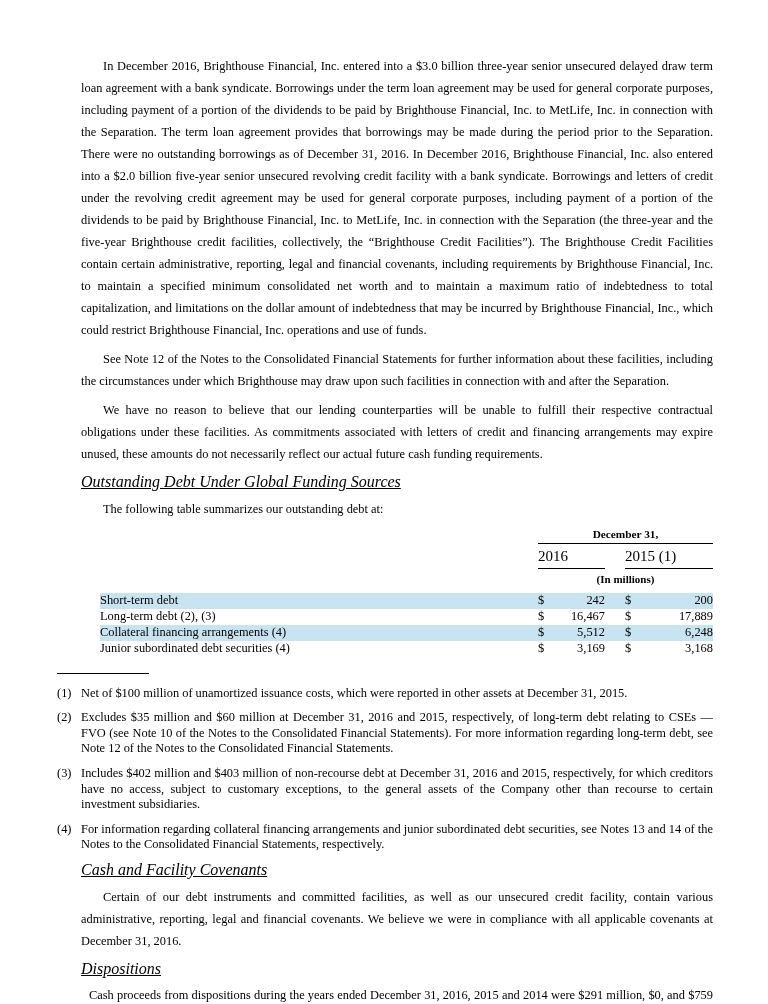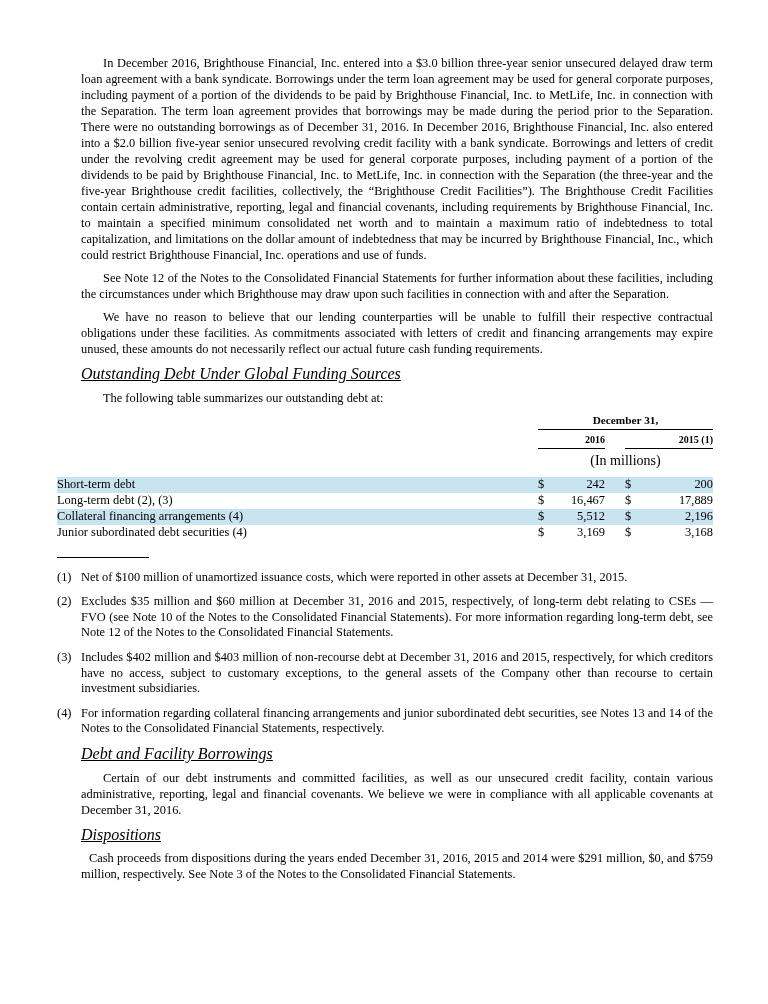--- a/index.html
+++ b/index.html
@@ -15,65 +15,66 @@
   .page {
     width: 768px;
     height: 1004px;
     position: relative;
   }
   .content {
     padding: 55px 55px 0 57px; 
   }
   .para {
     font-size: 12.4px;
-    line-height: 16px;
+    line-height: 22px;
     text-align: justify;
     margin-left: 24px;
     margin-bottom: 7px;
   }
   .indent { text-indent: 22px; }
   .indent-sm { text-indent: 8px; }
   .section-heading {
     font-size: 16px;
     line-height: 15.6px;
     font-style: italic;
     font-weight: normal;
     text-decoration: underline;
     margin: 9px 0 8px 24px;
   }
   
   .debt-table {
     margin-top: 8px;
     font-size: 12.4px;
+    margin-left: 43px;
   }
   .t-head { display: flex; margin-bottom: 5px; }
   .t-head-label { flex: 1; }
   .t-cols { width: 175px; }
   .t-group-header {
     text-align: center;
     font-weight: bold;
     font-size: 11.3px;
     padding-bottom: 3px;
     border-bottom: 1px solid #000;
   }
   .t-year-row { display: flex; margin-top: 4px; }
   .t-year {
-    text-align: right;
-    font-weight: bold;
-    font-size: 10px;
+    text-align: left;
+    font-weight: normal;
+    font-size: 15px;
     padding-bottom: 3px;
     border-bottom: 1px solid #000;
   }
   .t-year.c1 { width: 67px; }
   .t-col-gap { width: 20px; }
   .t-year.c2 { width: 88px; }
   .t-units {
     text-align: center;
-    font-weight: normal;
-    font-size: 14px;
+    font-weight: bold;
+    font-size: 11px;
     padding: 4px 0 3px 0;
   }
   .t-row {
     display: flex;
     align-items: flex-start;
     height: 16px;
     padding-left: 0;
   }
   .t-row.hl { background: #c8e4f0; }
   .t-label { flex: 1; }
@@ -160,21 +161,21 @@
       </div>
 
       <div class="t-row hl">
         <div class="t-label">Collateral financing arrangements (4)</div>
         <div class="t-money">
           <span class="d">$</span>
           <span class="v">5,512</span>
         </div>
         <div class="t-money c2">
           <span class="d">$</span>
-          <span class="v">2,196</span>
+          <span class="v">6,248</span>
         </div>
       </div>
 
       <div class="t-row">
         <div class="t-label">Junior subordinated debt securities (4)</div>
         <div class="t-money">
           <span class="d">$</span>
           <span class="v">3,169</span>
         </div>
         <div class="t-money c2">
@@ -196,21 +197,21 @@
     </div>
     <div class="footnote">
       <span class="fn-marker">(3)</span>
       <span class="fn-text">Includes $402 million and $403 million of non-recourse debt at December 31, 2016 and 2015, respectively, for which creditors have no access, subject to customary exceptions, to the general assets of the Company other than recourse to certain investment subsidiaries.</span>
     </div>
     <div class="footnote">
       <span class="fn-marker">(4)</span>
       <span class="fn-text">For information regarding collateral financing arrangements and junior subordinated debt securities, see Notes 13 and 14 of the Notes to the Consolidated Financial Statements, respectively.</span>
     </div>
 
-    <h3 class="section-heading">Debt and Facility Borrowings</h3>
+    <h3 class="section-heading">Cash and Facility Covenants</h3>
     <p class="para indent">Certain of our debt instruments and committed facilities, as well as our unsecured credit facility, contain various administrative, reporting, legal and financial covenants. We believe we were in compliance with all applicable covenants at December 31, 2016.</p>
 
     <h3 class="section-heading">Dispositions</h3>
     <p class="para indent-sm">Cash proceeds from dispositions during the years ended December 31, 2016, 2015 and 2014 were $291 million, $0, and $759 million, respectively. See Note 3 of the Notes to the Consolidated Financial Statements.</p>
 
   </div>
 
   <div class="page-number">171</div>
 </div>
 

